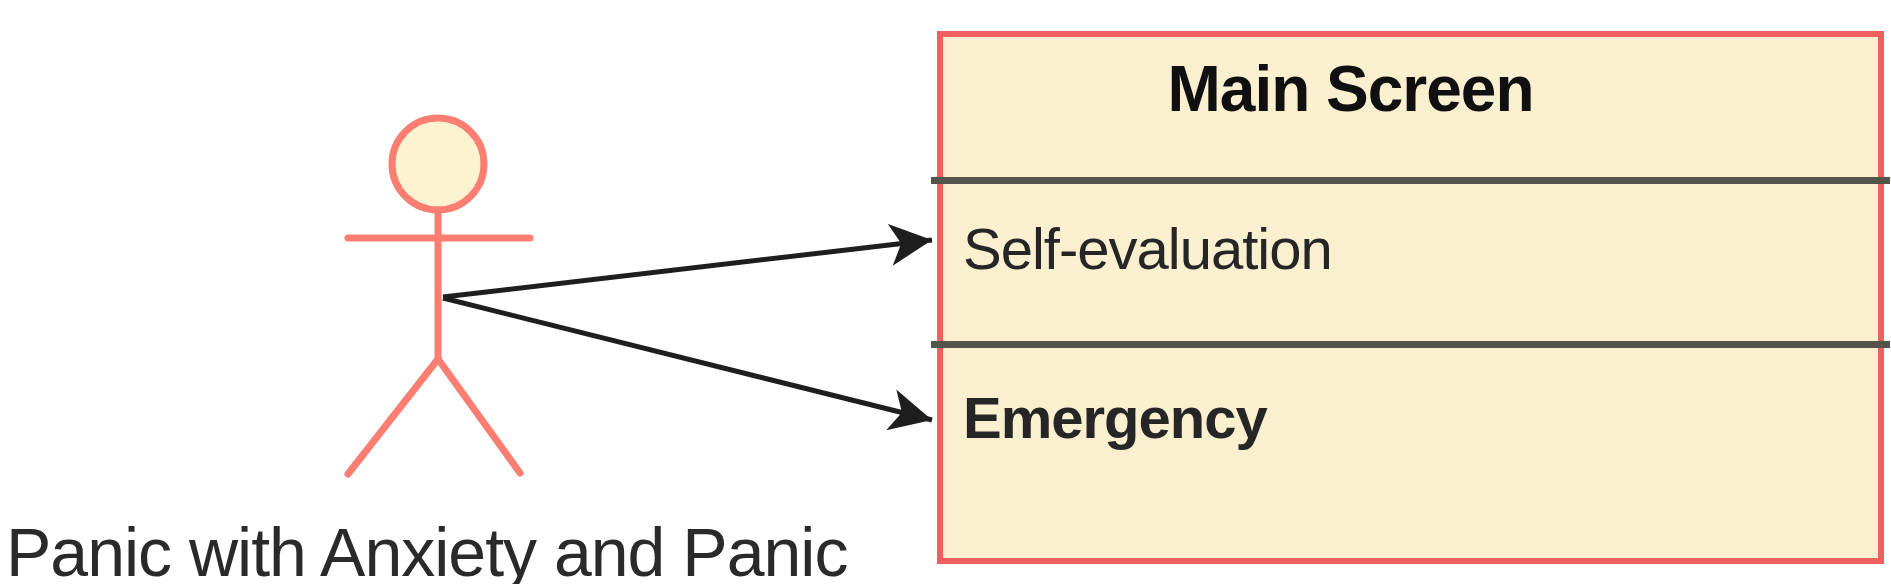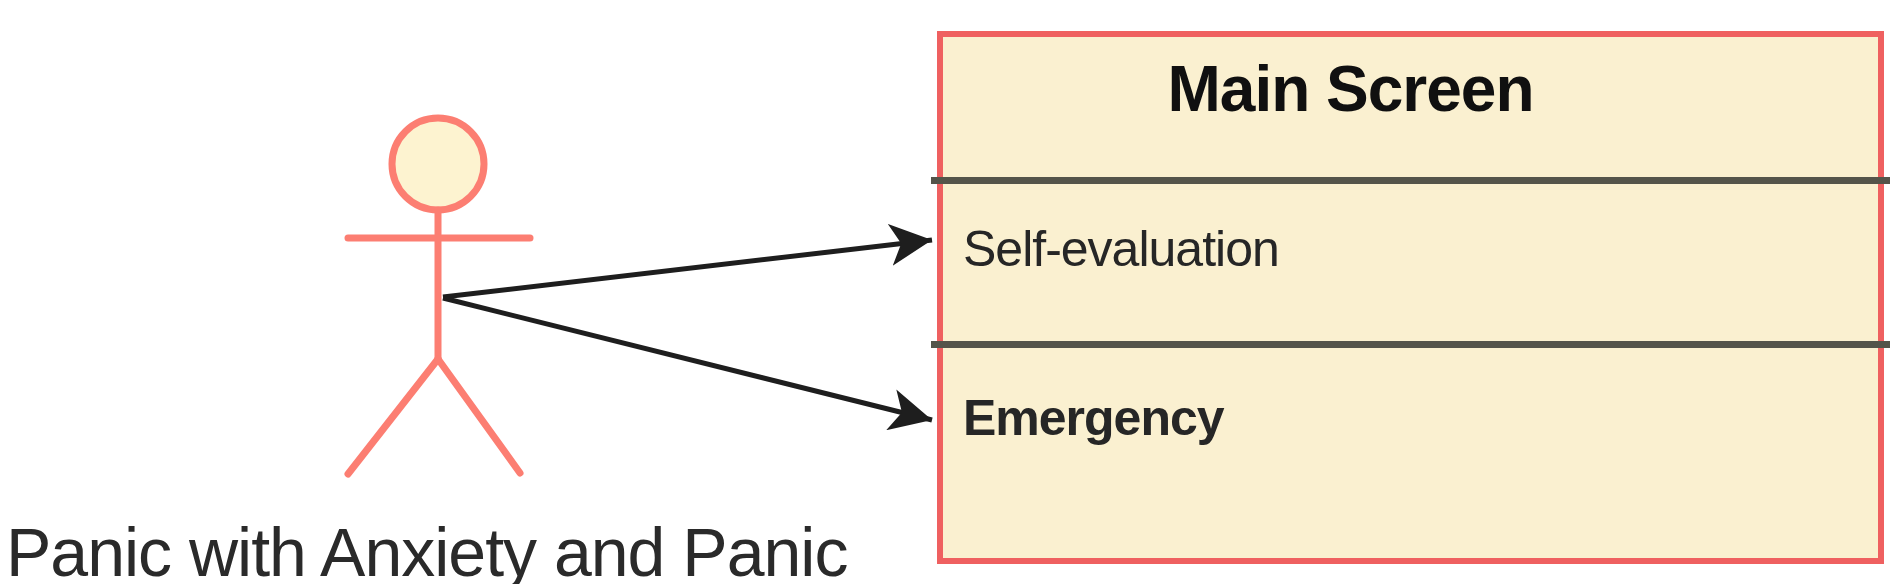--- a/index.html
+++ b/index.html
@@ -70,21 +70,21 @@
     font-size: 64px;
     line-height: 64px;
     font-weight: bold;
     letter-spacing: -1px;
     color: var(--title-color);
     white-space: nowrap;
   }
   .box-item {
     position: absolute;
     left: 20px;
-    font-size: 50px;
+    font-size: 58px;
     line-height: 62px;
     letter-spacing: -1px;
     color: var(--item-color);
     white-space: nowrap;
   }
   .box-item-1 { top: 181px; }
   .box-item-2 { top: 350px; font-weight: bold; }
   .actor-label {
     position: absolute;
     left: 6px;

